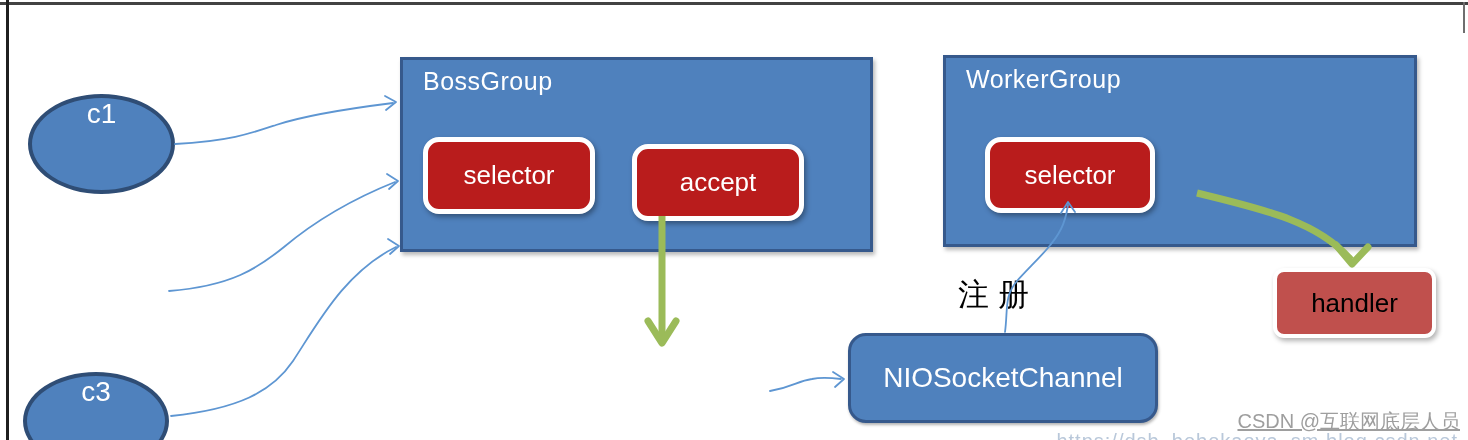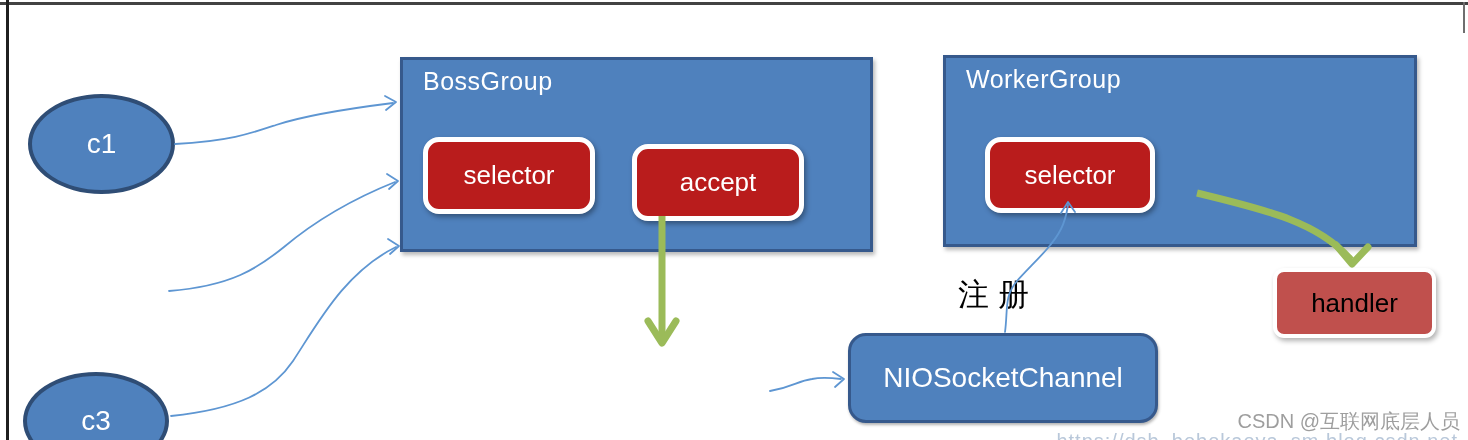--- a/index.html
+++ b/index.html
@@ -16,21 +16,21 @@
   .frame-top    { position:absolute; left:0;    top:2px;  width:1468px; height:3px;  background:#424242; }
   .frame-left   { position:absolute; left:6px;  top:0;    width:3px;    height:440px; background:#1f1f1f; }
   .frame-right  { position:absolute; left:1463px; top:2px; width:2px;   height:31px; background:#6e6e6e; }
 
   
   .client {
     position:absolute;
     border-radius:50%;
     background:#4f81bd;
     border:4px solid #2f4d75;
-    display:flex; align-items:center; justify-content:center;
+    display:flex; align-items:flex-start; justify-content:center;
     color:#fff; font-size:28px;
   }
   .client-c1 { left:28px;  top:94px;  width:147px; height:100px; }
   .client-c2 { left:23px;  top:245px; width:146px; height:96px;  }
   .client-c3 { left:23px;  top:372px; width:146px; height:98px;  }
 
   
   .group {
     position:absolute;
     background:#4f81bd;
@@ -80,21 +80,21 @@
   
   .register-label {
     position:absolute; left:958px; top:274px;
     font-family:"Liberation Serif", serif;
     font-size:31px; color:#000000; letter-spacing:9px;
   }
 
   
   .watermark {
     position:absolute; top:408px; right:8px;
-    font-size:20px; color:#9e9e9e;
+    font-size:20px; color:#9e9e9e;text-decoration:underline;
   }
   .watermark-url {
     position:absolute; top:430px; right:10px;
     font-size:20px; color:#b9c8da; letter-spacing:1px;
   }
 
   
   .connectors { position:absolute; left:0; top:0; width:1468px; height:440px; z-index:5; pointer-events:none; }
 </style>
 </head>

